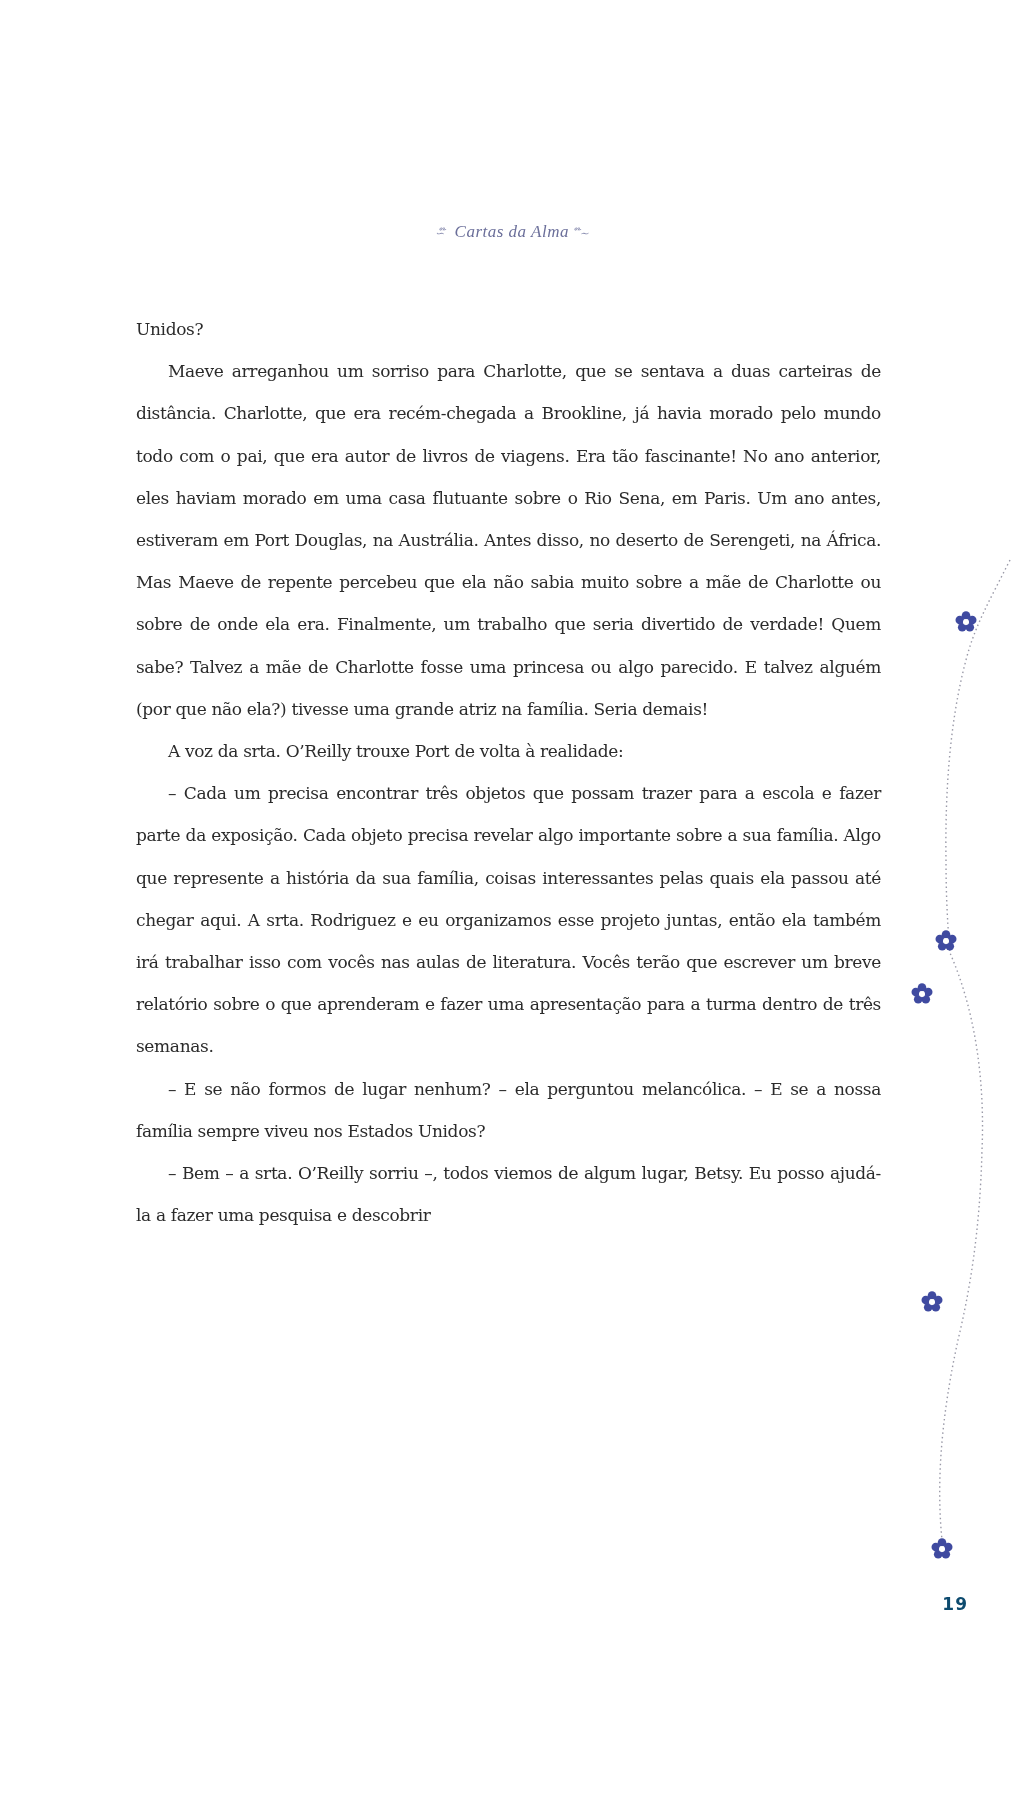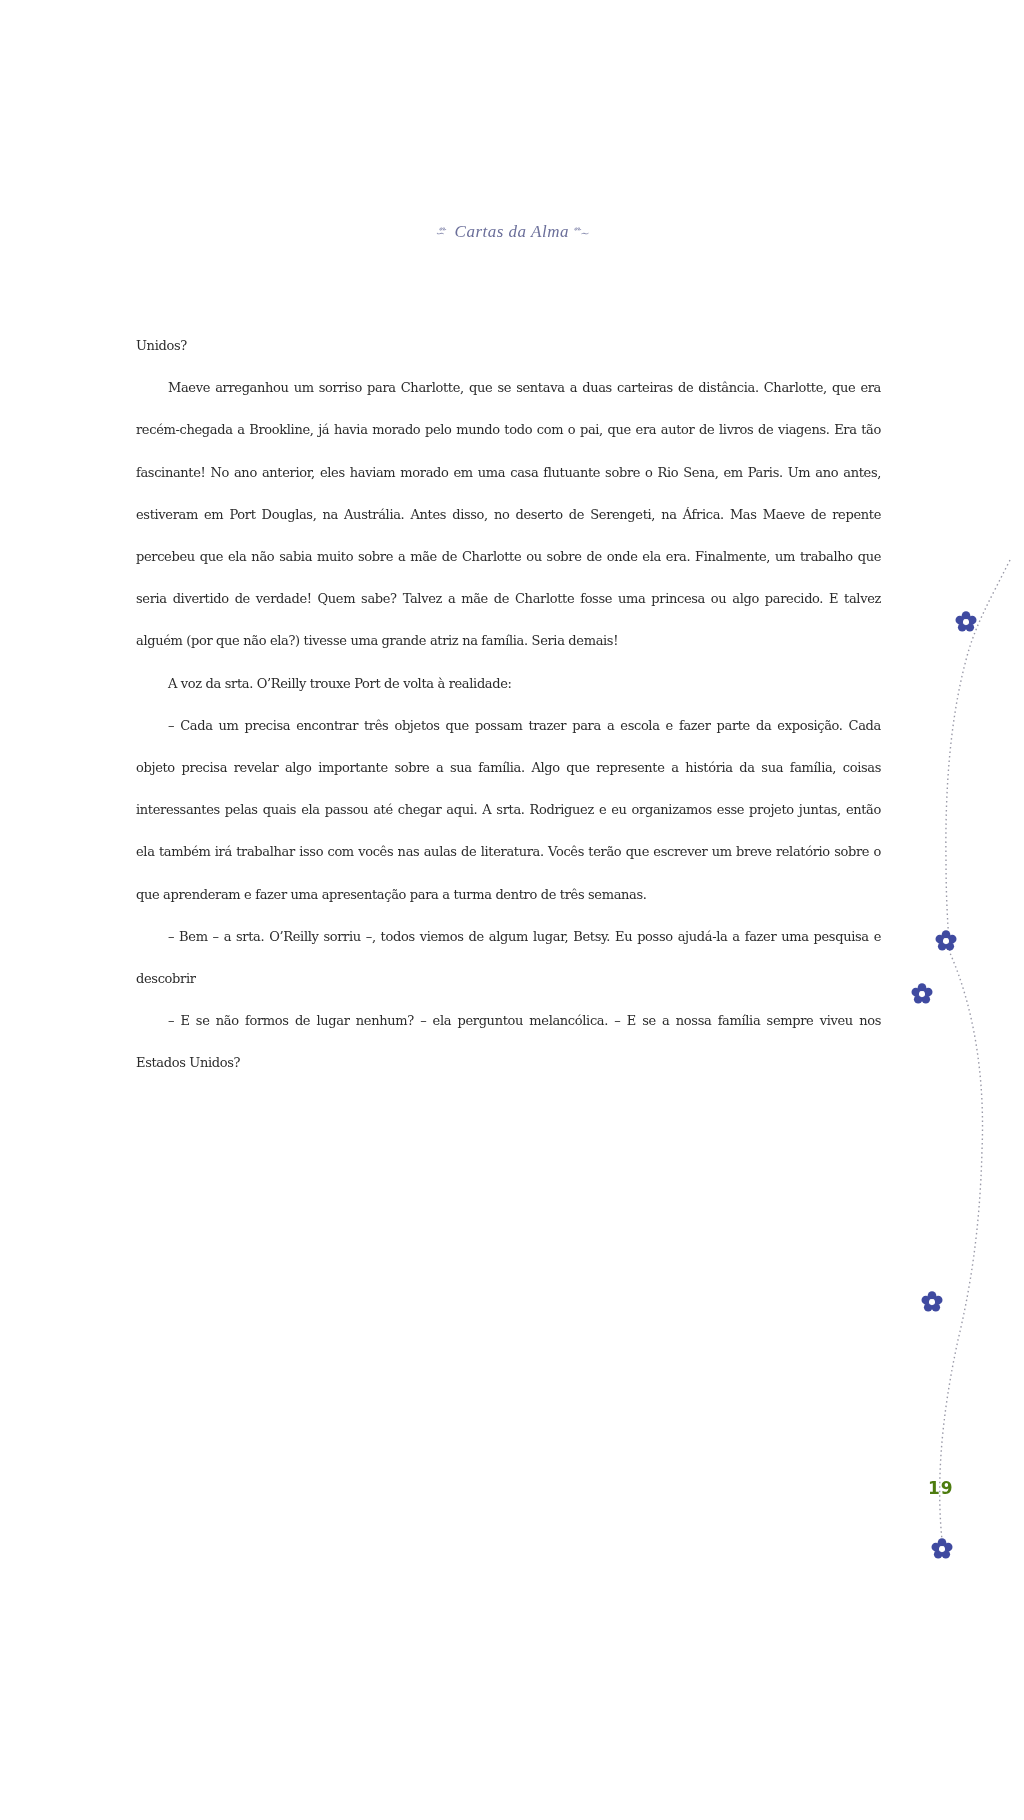--- a/index.html
+++ b/index.html
@@ -30,24 +30,24 @@
     .running-header .flourish {
       display: inline-block;
       font-size: 11px;
       color: #8a8db0;
       margin: 0 10px;
       vertical-align: middle;
     }
     .text-block {
       position: absolute;
       left: 136px;
-      top: 325px;
+      top: 308px;
       width: 745px;
       font-family: "DejaVu Serif", serif;
-      font-size: 13px;
+      font-size: 17px;
       line-height: 42.2px;
       text-align: justify;
       letter-spacing: -0.35px;
       word-spacing: 0px;
     }
     .text-block p {
       margin: 0;
       text-indent: 32px;
     }
     .text-block p.no-indent {
@@ -62,44 +62,44 @@
       pointer-events: none;
     }
     .flower {
       position: absolute;
       width: 24px;
       height: 24px;
     }
     .page-number {
       position: absolute;
       left: 928px;
-      top: 1478px;
+      top: 1594px;
       width: 40px;
-      text-align: left;
-      color: #4d7c0f;
+      text-align: right;
+      color: #0c4a6e;
       font-family: "DejaVu Sans", sans-serif;
       font-weight: bold;
       font-size: 17px;
       letter-spacing: 1px;
     }
   </style>
 </head>
 <body>
 
 <div class="running-header">
   <span class="flourish">∽໊</span><span>Cartas da Alma</span><span class="flourish">໊∼</span>
 </div>
 
 <div class="text-block">
   <p class="no-indent">Unidos?</p>
   <p>Maeve arreganhou um sorriso para Charlotte, que se sentava a duas carteiras de distância. Charlotte, que era recém-chegada a Brookline, já havia morado pelo mundo todo com o pai, que era autor de livros de viagens. Era tão fascinante! No ano anterior, eles haviam morado em uma casa flutuante sobre o Rio Sena, em Paris. Um ano antes, estiveram em Port Douglas, na Austrália. Antes disso, no deserto de Serengeti, na África. Mas Maeve de repente percebeu que ela não sabia muito sobre a mãe de Charlotte ou sobre de onde ela era. Finalmente, um trabalho que seria divertido de verdade! Quem sabe? Talvez a mãe de Charlotte fosse uma princesa ou algo parecido. E talvez alguém (por que não ela?) tivesse uma grande atriz na família. Seria demais!</p>
   <p>A voz da srta. O’Reilly trouxe Port de volta à realidade:</p>
   <p>– Cada um precisa encontrar três objetos que possam trazer para a escola e fazer parte da exposição. Cada objeto precisa revelar algo importante sobre a sua família. Algo que represente a história da sua família, coisas interessantes pelas quais ela passou até chegar aqui. A srta. Rodriguez e eu organizamos esse projeto juntas, então ela também irá trabalhar isso com vocês nas aulas de literatura. Vocês terão que escrever um breve relatório sobre o que aprenderam e fazer uma apresentação para a turma dentro de três semanas.</p>
+  <p>– E se não formos de lugar nenhum? – ela perguntou melancólica. – E se a nossa família sempre viveu nos Estados Unidos?</p>
   <p>– Bem – a srta. O’Reilly sorriu –, todos viemos de algum lugar, Betsy. Eu posso ajudá-la a fazer uma pesquisa e descobrir</p>
-  <p>– E se não formos de lugar nenhum? – ela perguntou melancólica. – E se a nossa família sempre viveu nos Estados Unidos?</p>
 </div>
 
 <svg class="vine" viewBox="0 0 1024 1820" xmlns="http://www.w3.org/2000/svg">
   <path d="M1010 560 C 990 600, 975 625, 966 660
            C 950 720, 945 790, 946 860
            C 946 900, 948 930, 950 953
            C 975 1010, 985 1080, 982 1150
            C 980 1230, 970 1290, 958 1340
            C 945 1400, 935 1470, 942 1540" fill="none" stroke="#9a9aa8" stroke-width="1.4" stroke-dasharray="1.5 3"></path>
 </svg>

